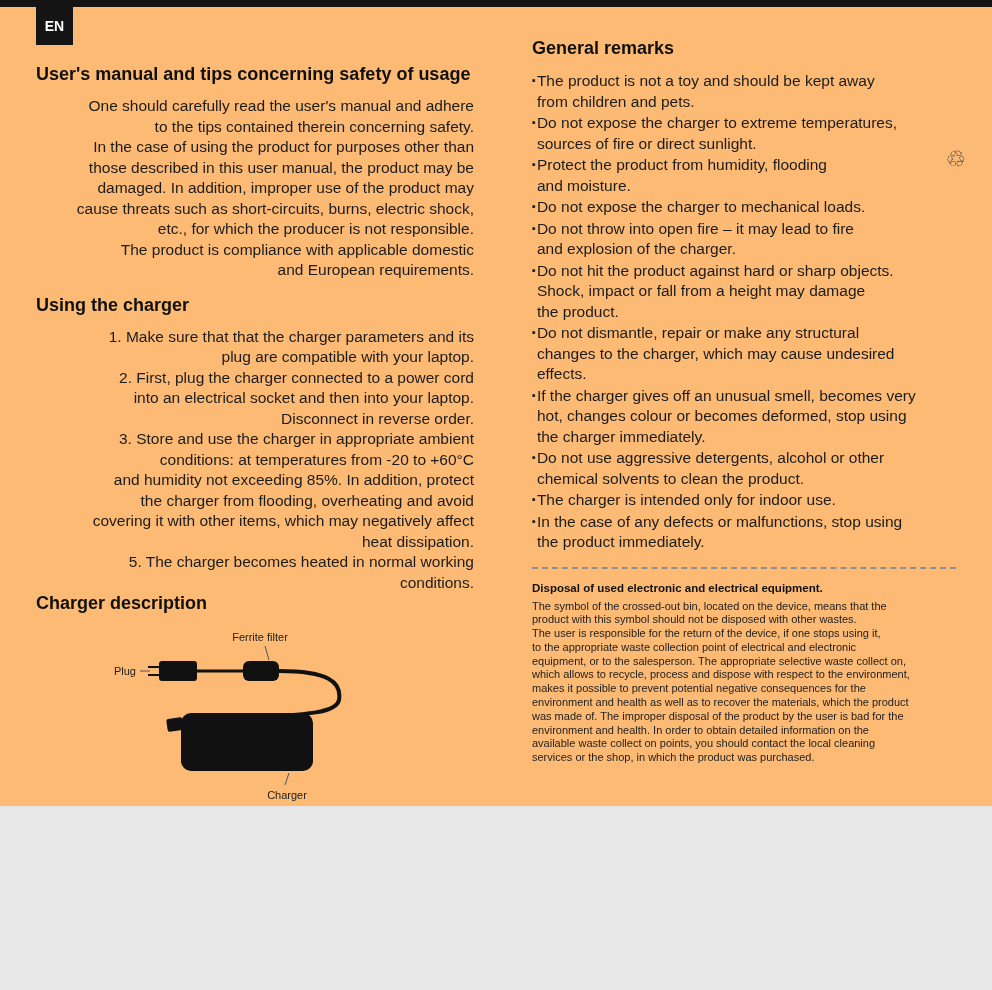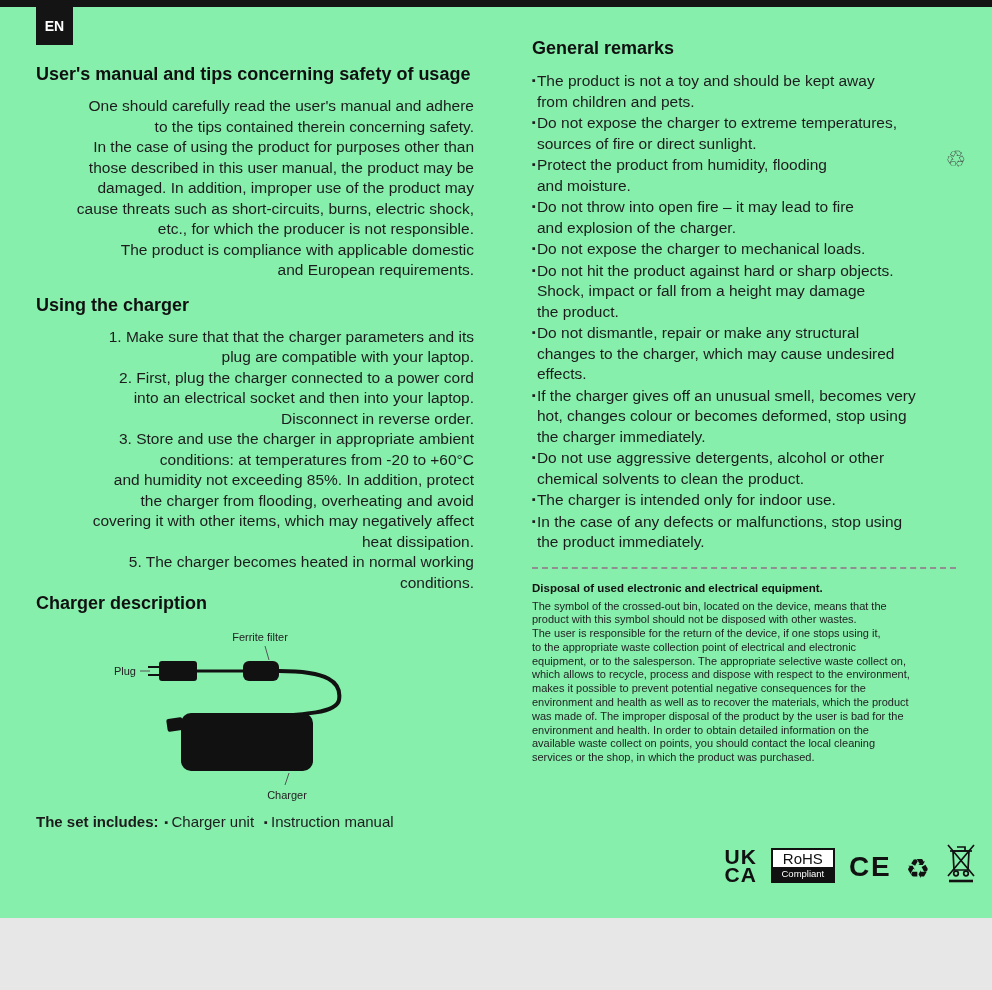--- a/index.html
+++ b/index.html
@@ -1,18 +1,18 @@
 <!DOCTYPE html>
 <html><head>
 <meta charset="utf-8">
 <style>
   * { margin:0; padding:0; box-sizing:border-box; }
   html,body { background:#e7e7e7; }
   body { width:992px; height:990px; font-family:"Liberation Sans",sans-serif; }
-  .page { position:relative; width:992px; height:918px; background:#86efac; overflow:hidden; color:#1c1c1c; }
+  .page { position:relative; width:992px; height:806px; background:#fdba74; overflow:hidden; color:#1c1c1c; }
 
   .topbar { position:absolute; top:0; left:0; width:992px; height:7px; background:#141414; }
   .en-badge { position:absolute; top:7px; left:36px; width:37px; height:38px; background:#141414;
               color:#fff; font-weight:700; font-size:14px; display:flex; align-items:center; justify-content:center; }
 
   .col-left  { position:absolute; left:36px;  top:64px; width:438px; }
   .col-right { position:absolute; left:532px; top:38px; width:432px; }
 
   h2.sec { font-size:18px; font-weight:700; color:#101010; margin:0 0 11px; }
   .mt { margin-top:14px; }
@@ -144,26 +144,26 @@
         <span class="btext pre">Do not expose the charger to extreme temperatures,
 sources of fire or direct sunlight.</span>
       </div>
         <div class="bullet">
         <span class="marker"></span>
         <span class="btext pre">Protect the product from humidity, flooding
 and moisture.</span>
       </div>
         <div class="bullet">
         <span class="marker"></span>
+        <span class="btext pre">Do not expose the charger to mechanical loads.</span>
+      </div>
+        <div class="bullet">
+        <span class="marker"></span>
         <span class="btext pre">Do not throw into open fire – it may lead to fire
 and explosion of the charger.</span>
-      </div>
-        <div class="bullet">
-        <span class="marker"></span>
-        <span class="btext pre">Do not expose the charger to mechanical loads.</span>
       </div>
         <div class="bullet">
         <span class="marker"></span>
         <span class="btext pre">Do not hit the product against hard or sharp objects.
 Shock, impact or fall from a height may damage
 the product.</span>
       </div>
         <div class="bullet">
         <span class="marker"></span>
         <span class="btext pre">Do not dismantle, repair or make any structural

